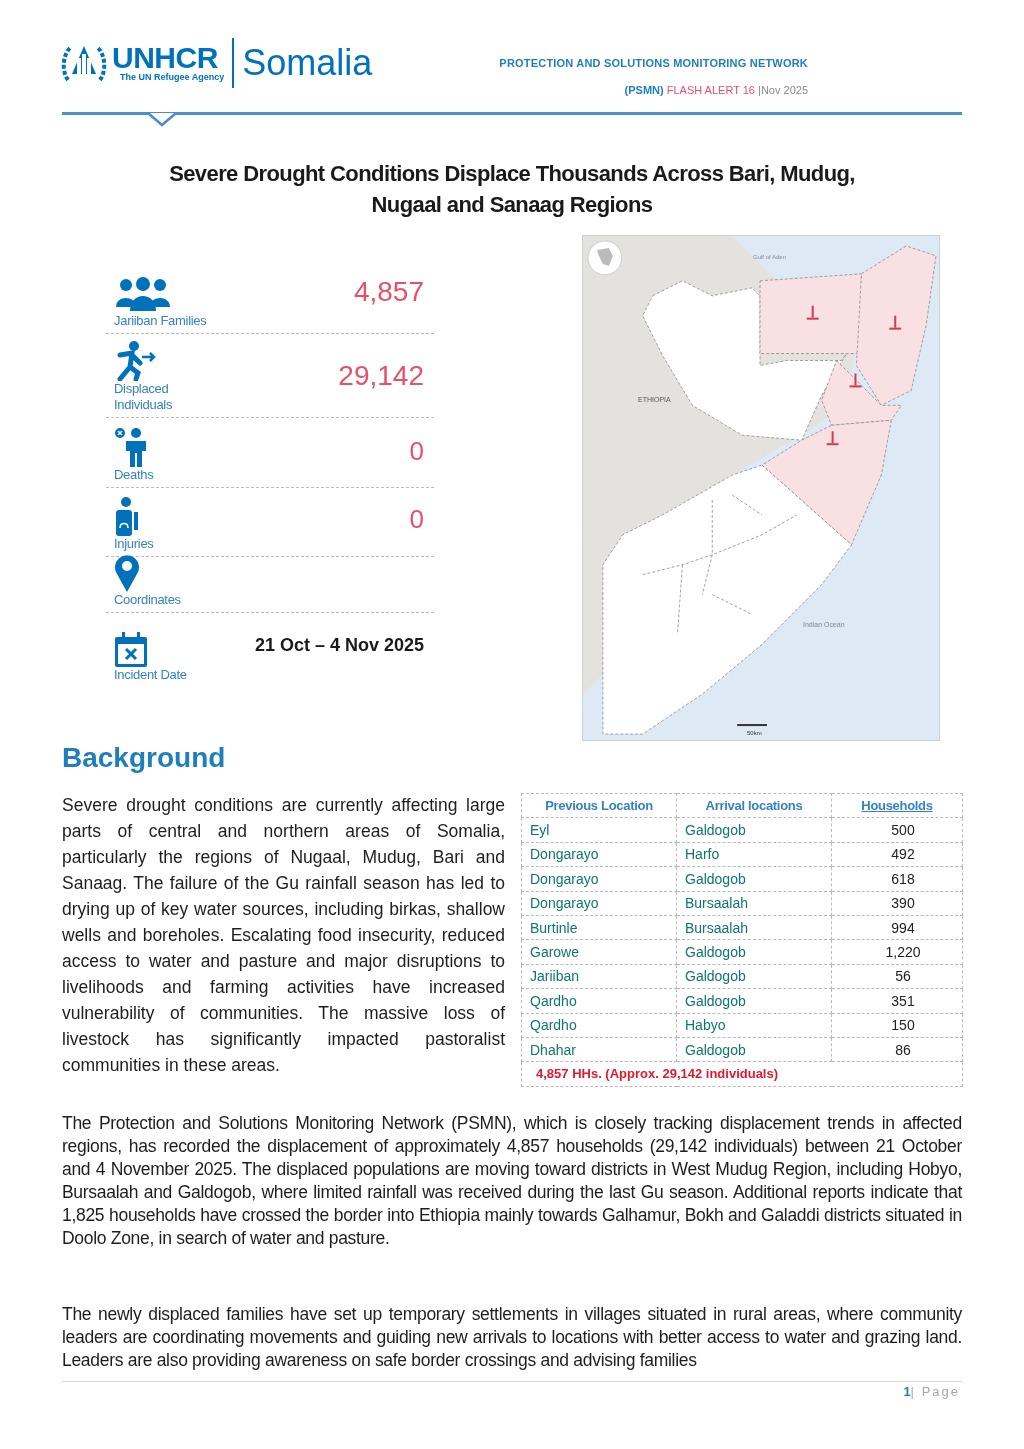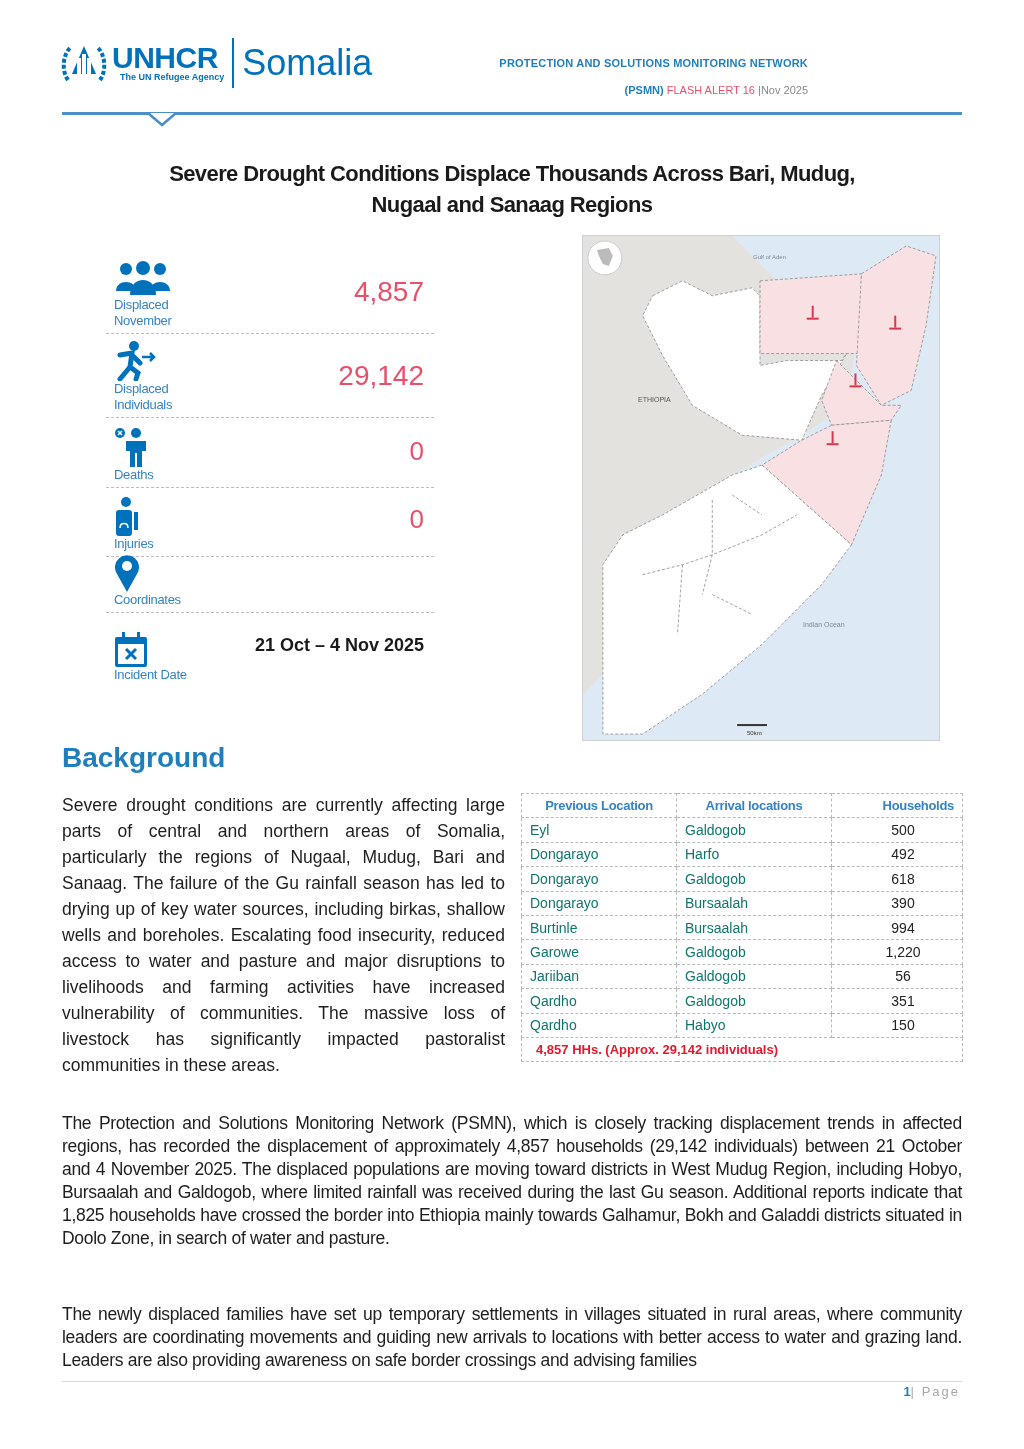--- a/index.html
+++ b/index.html
@@ -41,21 +41,21 @@
   .map svg { width: 100%; height: 100%; }
 
   
   .bg-heading { position: absolute; left: 62px; top: 742px; font-size: 28px; color: #1f7fbd; font-weight: bold; }
   .bg-para { position: absolute; left: 62px; top: 792px; width: 443px; font-size: 17.5px; line-height: 26px; text-align: justify; color: #1e1e1e; }
 
   
   .tbl { position: absolute; left: 521px; top: 793px; width: 442px; border-collapse: collapse; font-size: 14px; }
   .tbl td, .tbl th { border: 1px dashed #b9b9b9; height: 24.4px; padding: 0 8px; }
   .tbl th { color: #3583c4; font-weight: bold; text-align: center; font-size: 13px; letter-spacing: -0.3px; }
-  .tbl th.hh { text-align: right; }
+  .tbl th.hh { text-align: center; text-decoration: underline; }
   .tbl td { color: #0f766e; }
   .tbl td.num { text-align: center; padding-left: 20px; color: #222; }
   .tbl td.total { color: #e3192b; font-weight: bold; font-size: 13px; padding-left: 14px; }
 
   
   .para { position: absolute; left: 62px; width: 900px; font-size: 17.5px; line-height: 23px; text-align: justify; color: #1e1e1e; letter-spacing: -0.3px; }
   .p2 { top: 1112px; }
   .p3 { top: 1303px; }
   .footer-rule { position: absolute; left: 62px; top: 1381px; width: 900px; height: 1px; background: #d8d8d8; }
   .footer { position: absolute; right: 64px; top: 1384px; font-size: 13px; color: #a8a8a8; letter-spacing: 2px; }
@@ -106,21 +106,21 @@
       <div class="stat-icon">
         <svg width="58" height="36" viewBox="0 0 58 36">
           <circle cx="12" cy="8" r="6" fill="#0072bc"></circle>
             <circle cx="46" cy="8" r="6" fill="#0072bc"></circle>
             <circle cx="29" cy="7" r="7" fill="#0072bc"></circle>
           <path d="M2 30 C2 18 22 18 22 30 Z" fill="#0072bc"></path>
             <path d="M36 30 C36 18 56 18 56 30 Z" fill="#0072bc"></path>
           <path d="M16 34 C16 14 42 14 42 34 Z" fill="#0072bc"></path>
         </svg>
       </div>
-      <div class="stat-label">Displaced November</div>
+      <div class="stat-label">Jariiban Families</div>
     </div>
     <div class="stat-value" style="top:26px">4,857</div>
   </div>
   <div class="stat" style="height:84px">
     <div class="stat-left">
       <div class="stat-icon">
         <svg width="44" height="40" viewBox="0 0 44 40">
           <circle cx="20" cy="5" r="5" fill="#0072bc"></circle>
           <path d="M6 14 L18 12 L16 26 L24 32 L22 38 M16 26 L6 38 M18 14 L26 22" stroke="#0072bc" stroke-width="5" fill="none" stroke-linecap="round"></path>
           <path d="M28 16 L40 16 M36 12 L40 16 L36 20" stroke="#0072bc" stroke-width="2.5" fill="none"></path>
@@ -279,20 +279,25 @@
       <tr>
         <td>Qardho</td>
         <td>Galdogob</td>
         <td class="num">351</td>
       </tr>
       <tr>
         <td>Qardho</td>
         <td>Habyo</td>
         <td class="num">150</td>
       </tr>
+      <tr>
+        <td>Dhahar</td>
+        <td>Galdogob</td>
+        <td class="num">86</td>
+      </tr>
     </tbody>
   <tfoot>
     <tr>
       <td colspan="3" class="total">4,857 HHs. (Approx.  29,142 individuals)</td>
     </tr>
   </tfoot>
 </table>
 
 <div class="para p2">The Protection and Solutions Monitoring Network (PSMN), which is closely tracking displacement trends in affected regions, has recorded the displacement of approximately 4,857 households (29,142 individuals) between 21 October and 4 November 2025. The displaced populations are moving toward districts in West Mudug Region, including Hobyo, Bursaalah and Galdogob, where limited rainfall was received during the last Gu season. Additional reports indicate that 1,825 households have crossed the border into Ethiopia mainly towards Galhamur, Bokh and Galaddi districts situated in Doolo Zone, in search of water and pasture.</div>
 <div class="para p3">The newly displaced families have set up temporary settlements in villages situated in rural areas, where community leaders are coordinating movements and guiding new arrivals to locations with better access to water and grazing land. Leaders are also providing awareness on safe border crossings and advising families</div>

